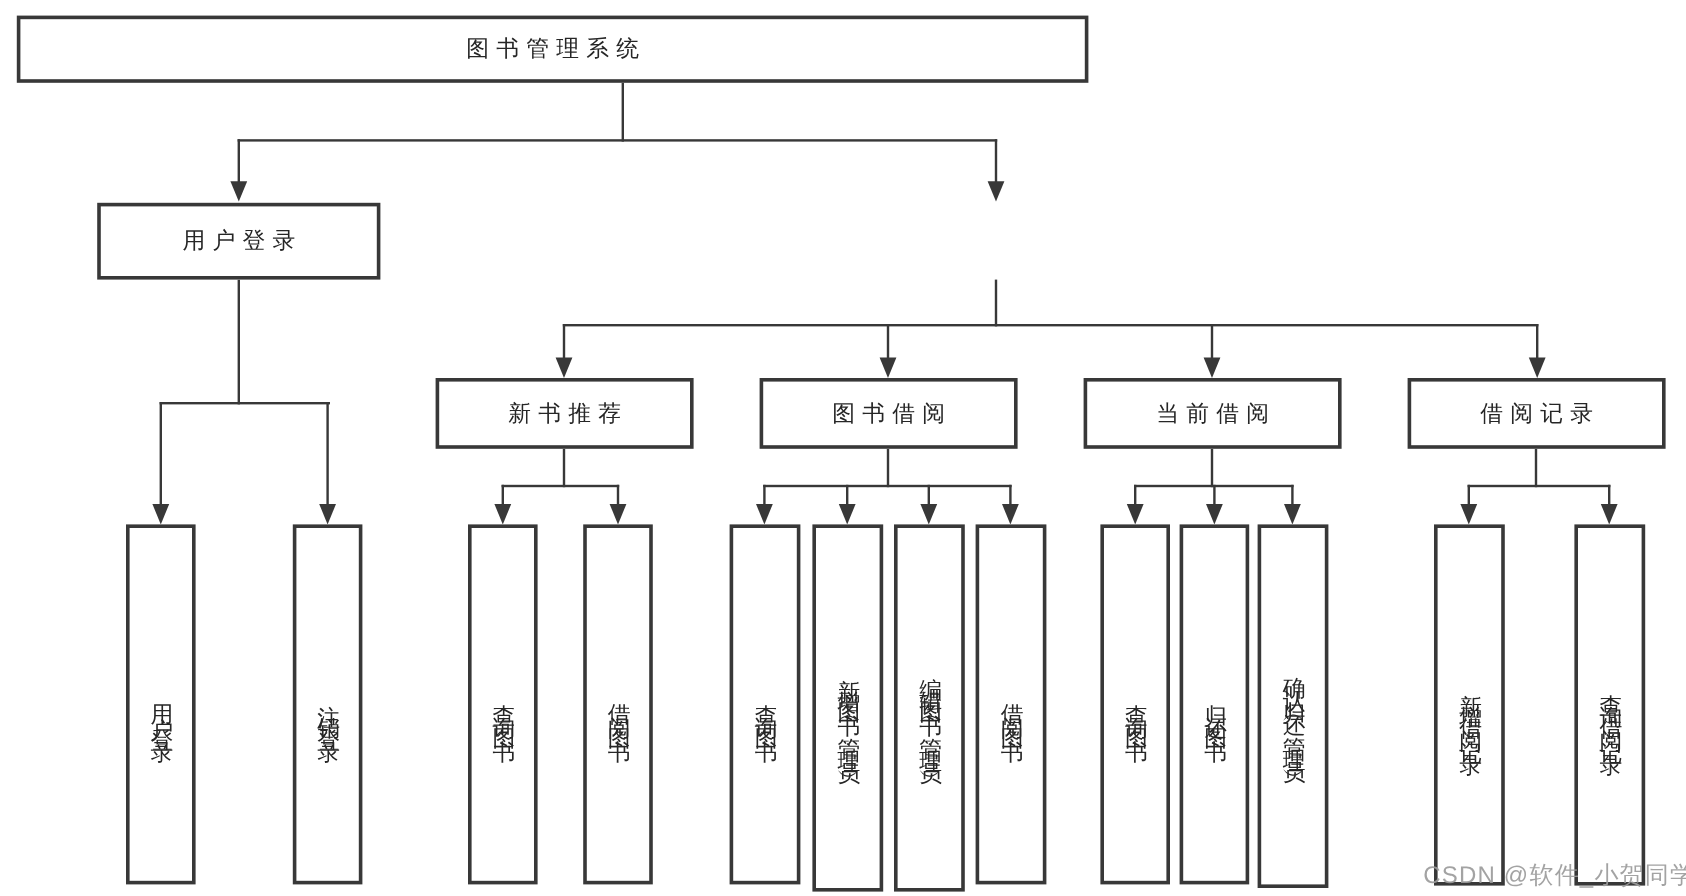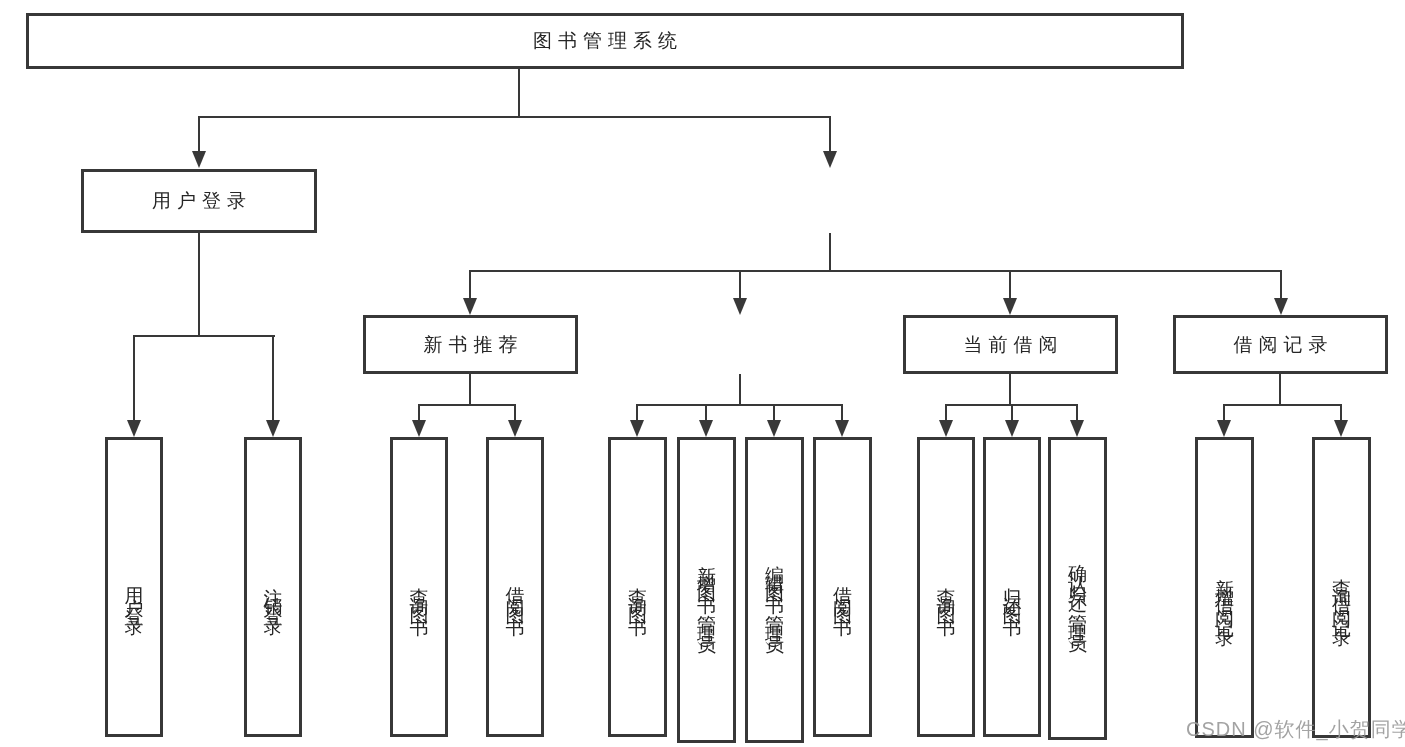--- a/index.html
+++ b/index.html
@@ -29,30 +29,33 @@
   .watermark{
     position:absolute;left:1186px;top:716px;z-index:3;
     color:rgba(155,155,155,0.92);font-size:20px;letter-spacing:1px;white-space:nowrap;
   }
 </style>
 </head>
 <body>
 
 <div id="canvas">
 
-  <div class="node" style="left:14px;top:13px;width:1158px;height:56px;margin-left:12px;">
+  <div class="node" style="left:14px;top:13px;width:893px;height:56px;">
     <span class="htext">图书管理系统</span>
   </div>
 
   <div class="node" style="left:81px;top:169px;width:236px;height:64px;">
     <span class="htext">用户登录</span>
   </div>
 
   <div class="node" style="left:363px;top:315px;width:215px;height:59px;">
     <span class="htext">新书推荐</span>
+  </div>
+  <div class="node" style="left:633px;top:315px;width:215px;height:59px;">
+    <span class="htext">图书借阅</span>
   </div>
   <div class="node" style="left:1173px;top:315px;width:215px;height:59px;">
     <span class="htext">借阅记录</span>
   </div>
   <div class="node" style="left:903px;top:315px;width:215px;height:59px;">
     <span class="htext">当前借阅</span>
   </div>
 
   <div class="node" style="left:105px;top:437px;width:58px;height:300px;">
     <span class="vtext">用户登录</span>

